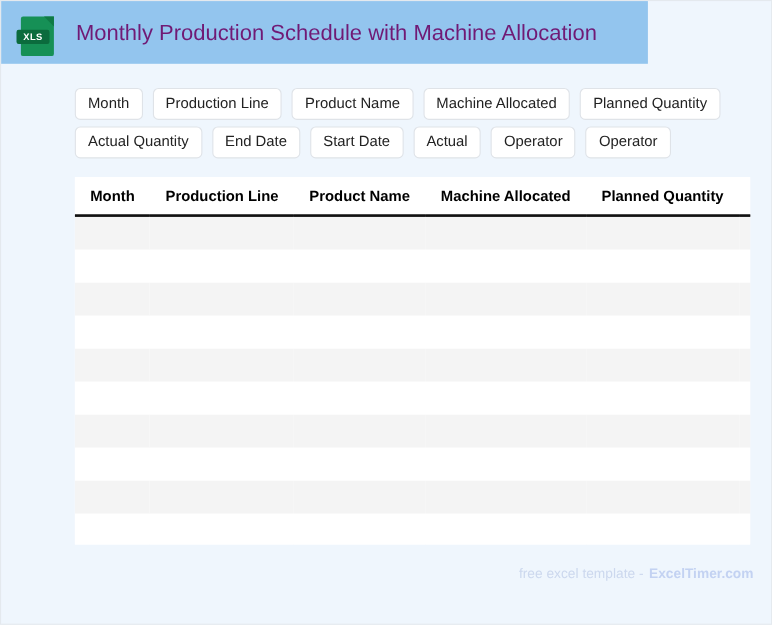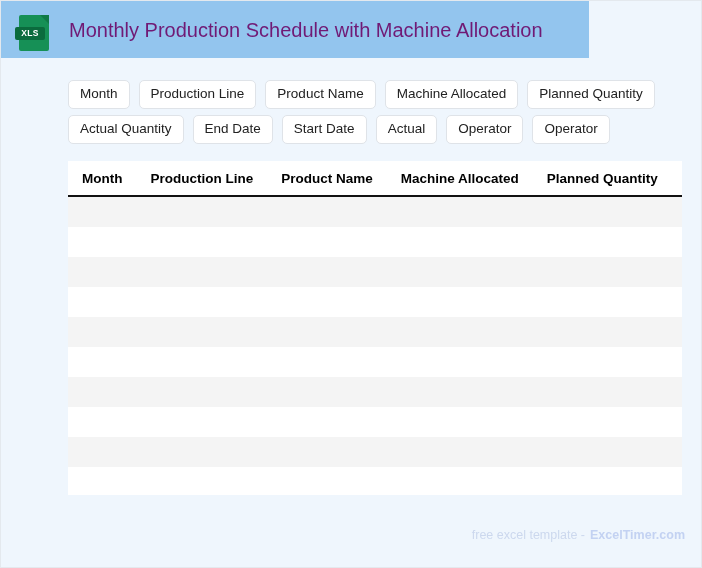--- a/index.html
+++ b/index.html
@@ -145,21 +145,21 @@
     font-size: 13px;
     color: #333333;
   }
   table#data-table tbody tr:nth-child(odd) td { background: #f4f4f4; }
   table#data-table tbody tr:nth-child(even) td { background: #ffffff; }
 
   
   #footer {
     position: absolute;
     right: 16px;
-    bottom: 24px;
+    bottom: 38px;
     font-size: 12.5px;
     line-height: 16px;
     text-align: right;
     white-space: nowrap;
   }
   #footer .muted {
     color: #ccd8ee;
   }
   #footer .brand {
     color: #c3d2f2;

